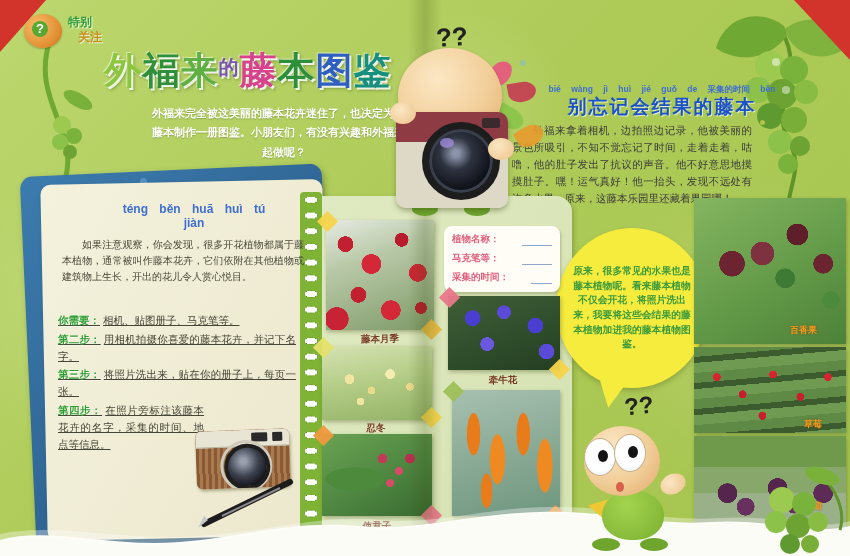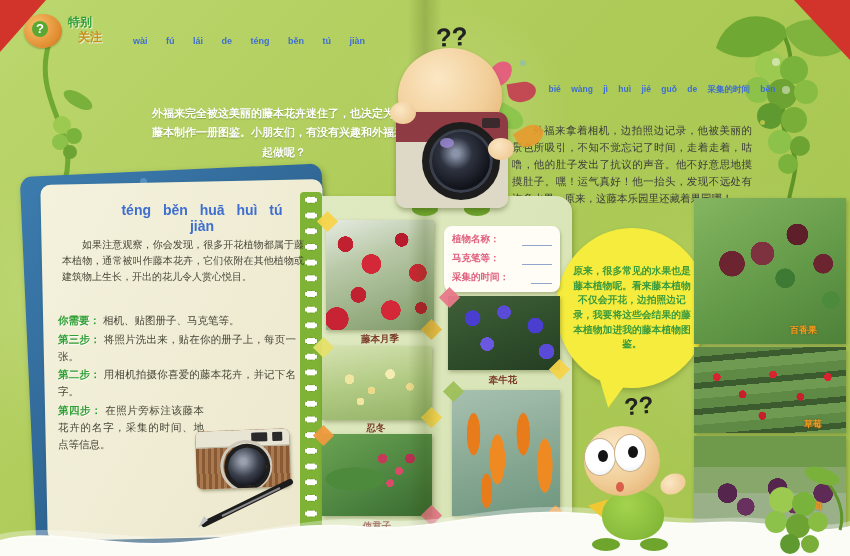--- a/index.html
+++ b/index.html
@@ -67,25 +67,25 @@
   .bubble-text{width:124px;text-align:center;font-size:9.8px;font-weight:bold;color:#3a9a3c;line-height:1.5;}
   .bubble-tail{left:598px;top:382px;width:0;height:0;border-left:12px solid transparent;border-right:14px solid transparent;border-top:26px solid #f6ec3d;z-index:3;transform:rotate(8deg);}
   
   .nb-cover{left:28px;top:170px;width:302px;height:374px;background:linear-gradient(135deg,#3c7cae,#24517c);border-radius:12px;transform:rotate(-2.6deg);z-index:1;box-shadow:2px 3px 6px rgba(40,60,10,.35);}
   .nb-page{left:44px;top:182px;width:282px;height:356px;background:linear-gradient(120deg,#f4f1dd,#ece8cd);border-radius:10px;transform:rotate(-1.2deg);z-index:2;box-shadow:1px 2px 4px rgba(60,70,20,.3);}
   .nb-spiral{left:300px;top:192px;width:22px;height:346px;z-index:3;background-color:#7fb335;border-radius:4px;
     background-image:radial-gradient(ellipse 9px 4.5px at 50% 50%, #ffffff 68%, rgba(70,90,20,.45) 74%, rgba(0,0,0,0) 80%);
     background-size:22px 15.7px;background-repeat:repeat-y;}
   .panel{left:318px;top:196px;width:254px;height:348px;background:linear-gradient(120deg,#e0eac2,#d5e2b1);border-radius:0 16px 16px 0;z-index:2;box-shadow:2px 2px 5px rgba(60,70,20,.28);}
   
-  .nb-title-py{left:117px;top:202px;width:170px;text-align:center;color:#3e6fd0;font-size:14px;word-spacing:8px;font-weight:bold;z-index:3;}
+  .nb-title-py{left:109px;top:202px;width:170px;text-align:center;color:#3e6fd0;font-size:12px;word-spacing:8px;font-weight:bold;z-index:3;}
   .nb-title{left:92px;top:212px;width:186px;text-align:center;font-size:17px;font-weight:bold;color:#2f9e33;letter-spacing:4px;z-index:3;text-shadow:1px 1px 0 rgba(255,255,255,.8);}
   .nb-intro{left:62px;top:238px;width:242px;font-size:10px;color:#474738;line-height:1.6;text-indent:2em;text-align:justify;z-index:3;font-family:Liberation Mono, monospace;}
   .steps{left:58px;top:312px;width:244px;z-index:3;font-size:10.5px;color:#474738;line-height:1.6;}
-  .steps p{margin:0 6px 2px 0;text-align:justify;}
+  .steps p{margin:0 6px 2px 0;text-align:justify;text-decoration:underline;}
   .steps .lab{font-weight:bold;color:#2f9e33;margin-right:3px;text-shadow:.5px .5px 0 rgba(255,255,255,.8);}
   .steps p.narrow{width:146px;}
   
   .illo-cam{left:196px;top:430px;width:94px;height:58px;border-radius:6px;z-index:3;transform:rotate(-2deg);overflow:hidden;
     background:repeating-linear-gradient(90deg,#8a5a36 0 3px,#a97a4e 3px 6px);box-shadow:1px 2px 3px rgba(60,60,20,.35);}
   .illo-cam .top{position:absolute;left:0;top:0;width:100%;height:16px;background:#e9e5d5;border-bottom:1px solid #b9b49e;}
   .illo-cam .slot{position:absolute;top:3px;height:9px;background:#2a2a2a;border-radius:1px;}
   .illo-cam .s1{left:56px;width:16px;} .illo-cam .s2{left:77px;width:10px;}
   .illo-cam .lens{position:absolute;left:28px;top:14px;width:38px;height:38px;border-radius:50%;border:4px solid #1e1e1e;
     background:radial-gradient(circle at 40% 35%,#9aa0ae 8%,#3c414e 45%,#15171d 75%);}
@@ -219,21 +219,21 @@
   <div class="abs badge">
     <div class="badge-mascot">
       <div class="q">?</div>
     </div>
     <div class="badge-text">
       <div class="l1">特别</div>
       <div class="l2">关注</div>
     </div>
   </div>
 
-  <div class="abs lp-pinyin">wài fú lái de téng běn tú jiàn</div>
+  <div class="abs lp-title"><span>外</span><span>福</span><span>来</span><span>的</span><span>藤</span><span>本</span><span>图</span><span>鉴</span></div>
   <div class="abs lp-intro">外福来完全被这美丽的藤本花卉迷住了，也决定为这些藤本制作一册图鉴。小朋友们，有没有兴趣和外福来一起做呢？</div>
 
   <div class="abs mascot-cam">
     <div class="petal" style="left:118px;top:34px;background:#e85480;transform:rotate(40deg);"></div>
     <div class="petal" style="left:140px;top:52px;background:#c43b52;transform:rotate(80deg);"></div>
     <div class="petal" style="left:128px;top:78px;background:#8ac44a;transform:rotate(120deg);"></div>
     <div class="petal" style="left:148px;top:96px;background:#e89b2d;transform:rotate(60deg);"></div>
     <div class="mc-q">??</div>
     <div class="mc-head"></div>
     <div class="mc-body"></div>
@@ -242,39 +242,40 @@
     <div class="mc-cam">
       <div class="mc-lens"></div>
       <div class="mc-glint"></div>
       <div class="mc-btn"></div>
     </div>
     <div class="mc-hand h1"></div>
     <div class="mc-hand h2"></div>
   </div>
 
   <div class="abs rp-pinyin">bié wàng jì huì jié guǒ de 采集的时间 běn</div>
+  <div class="abs rp-title">别忘记会结果的藤本</div>
   <div class="abs rp-body">外福来拿着相机，边拍照边记录，他被美丽的景色所吸引，不知不觉忘记了时间，走着走着，咕噜，他的肚子发出了抗议的声音。他不好意思地摸摸肚子。嘿！运气真好！他一抬头，发现不远处有许多水果。原来，这藤本乐园里还藏着果园哪！</div>
 
   <div class="abs bubble">
-    <div class="bubble-text">原来，很多常见的水果也是藤本植物呢。看来藤本植物不仅会开花，边拍照边记录，我要将这些会结果的藤本植物加进我的藤本植物图鉴。</div>
+    <div class="bubble-text">原来，很多常见的水果也是藤本植物呢。看来藤本植物不仅会开花，将照片洗出来，我要将这些会结果的藤本植物加进我的藤本植物图鉴。</div>
   </div>
   <div class="abs bubble-tail"></div>
 
   <div class="abs nb-cover"></div>
   <div class="abs nb-page"></div>
   <div class="abs nb-spiral"></div>
   <div class="abs panel"></div>
 
   <div class="abs nb-title-py">téng běn huā huì tú jiàn</div>
   <div class="abs nb-intro">如果注意观察，你会发现，很多开花植物都属于藤本植物，通常被叫作藤本花卉，它们依附在其他植物或建筑物上生长，开出的花儿令人赏心悦目。</div>
 
   <div class="abs steps">
     <p><span class="lab">你需要：</span><span>相机、贴图册子、马克笔等。</span></p>
+    <p><span class="lab">第二步：</span><span>用相机拍摄你喜爱的藤本花卉，并记下名字。</span></p>
     <p><span class="lab">第三步：</span><span>将照片洗出来，贴在你的册子上，每页一张。</span></p>
-    <p><span class="lab">第二步：</span><span>用相机拍摄你喜爱的藤本花卉，并记下名字。</span></p>
     <p class="narrow"><span class="lab">第四步：</span><span>在照片旁标注该藤本花卉的名字，采集的时间、地点等信息。</span></p>
   </div>
 
   <div class="abs illo-cam">
     <div class="top"></div>
     <div class="slot s1"></div>
     <div class="slot s2"></div>
     <div class="ring"></div>
     <div class="lens"></div>
   </div>

